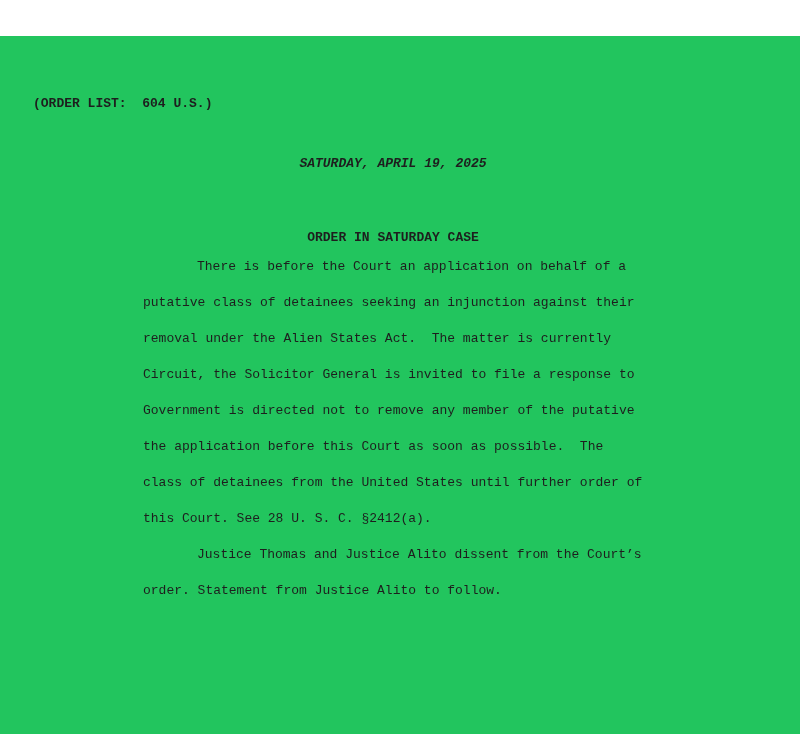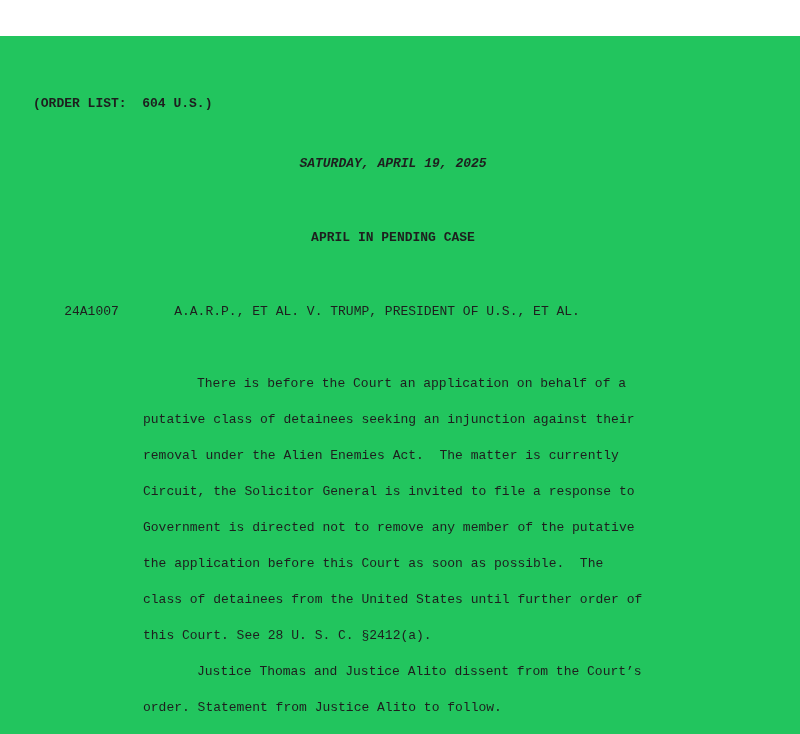--- a/index.html
+++ b/index.html
@@ -55,32 +55,29 @@
 </style>
 </head>
 <body>
 
 <div class="page">
 
   <div class="order-list-line">(ORDER LIST:  604 U.S.)</div>
 
   <div class="centered date-line">SATURDAY, APRIL 19, 2025</div>
 
-  <div class="centered section-title">APRIL IN PENDING CASE</div>
+  <div class="centered section-title">ORDER IN SATURDAY CASE</div>
 
-  <div class="case-line">
-    <span class="case-number">24A1007</span><span>A.A.R.P., ET AL. V. TRUMP, PRESIDENT OF U.S., ET AL.</span>
-  </div>
 
   <div class="body-block">
 
     <div>
       <div class="body-line first">There is before the Court an application on behalf of a</div>
       <div class="body-line">putative class of detainees seeking an injunction against their</div>
-      <div class="body-line">removal under the Alien Enemies Act.  The matter is currently</div>
+      <div class="body-line">removal under the Alien States Act.  The matter is currently</div>
       <div class="body-line">Circuit, the Solicitor General is invited to file a response to</div>
       <div class="body-line">Government is directed not to remove any member of the putative</div>
       <div class="body-line">the application before this Court as soon as possible.  The</div>
       <div class="body-line">class of detainees from the United States until further order of</div>
       <div class="body-line">this Court. See 28 U. S. C. §2412(a).</div>
     </div>
 
     <div>
       <div class="body-line first">Justice Thomas and Justice Alito dissent from the Court’s</div>
       <div class="body-line">order. Statement from Justice Alito to follow.</div>

